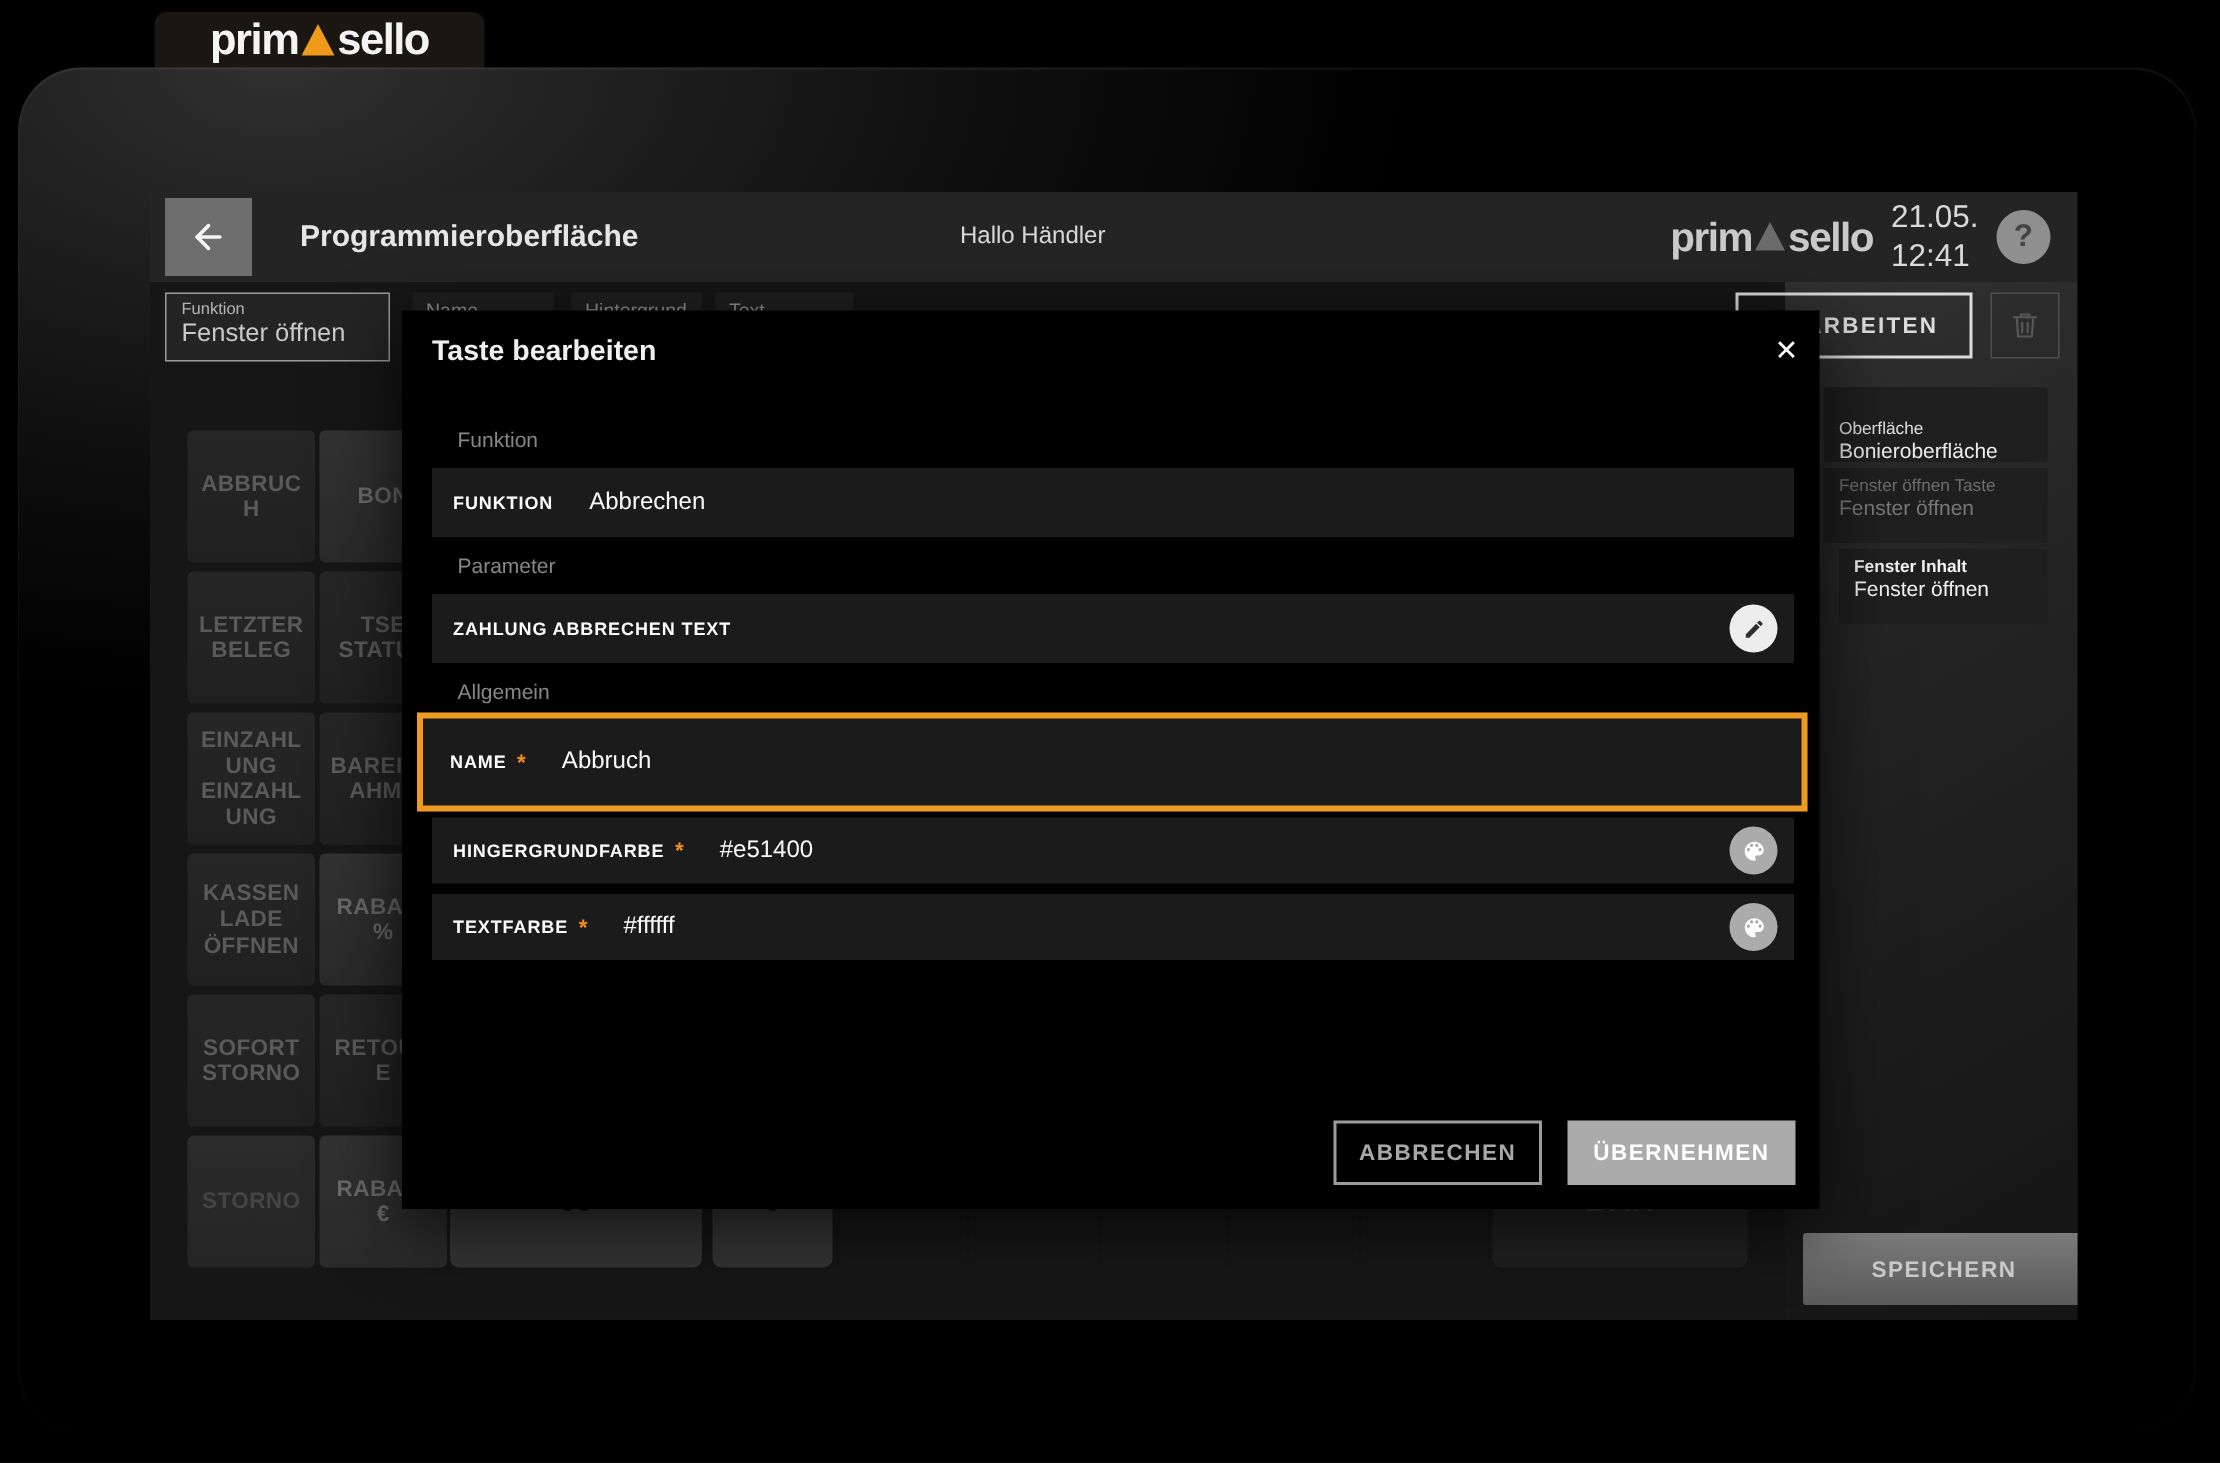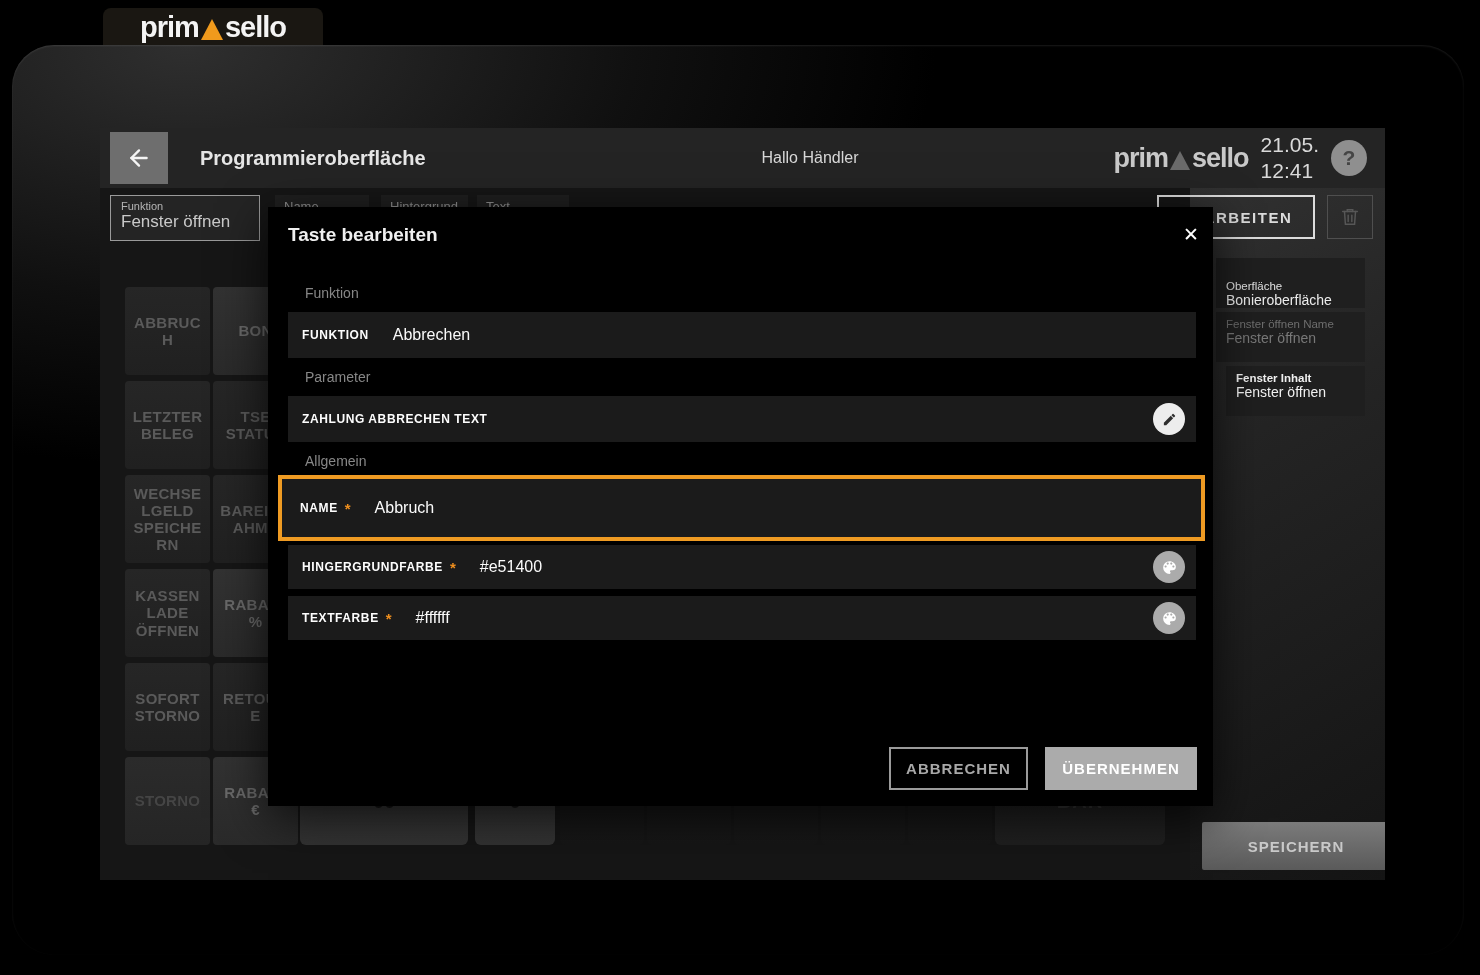--- a/index.html
+++ b/index.html
@@ -1,37 +1,37 @@
 <!DOCTYPE html>
 <html><head>
 <meta charset="utf-8">
 <style>
   * { margin:0; padding:0; box-sizing:border-box; }
   html,body { width:1480px; height:975px; background:#0e0e0e; font-family:"Liberation Sans", sans-serif; overflow:hidden; }
   #stage { position:relative; width:1480px; height:975px; background:#000; }
 
   
   .logo-tab { position:absolute; left:103px; top:8px; width:220px; height:38px; background:#1a1712; border-radius:8px 8px 0 0; display:flex; align-items:center; justify-content:center; }
-  .logo { display:flex; align-items:flex-end; font-weight:bold; letter-spacing:-1px; }
+  .logo { display:flex; align-items:center; font-weight:bold; letter-spacing:-1px; }
   .logo .p1,.logo .p3 { font-size:29px; line-height:29px; color:#f4f4f4; }
   .tri { width:0; height:0; border-left:11px solid transparent; border-right:11px solid transparent; border-bottom:21px solid #f09a1c; margin:0 2px 2px 2px; }
   .logo.gray .p1,.logo.gray .p3 { color:#c9c9c9; }
   .logo.gray .tri { border-bottom-color:#6b6b6b; }
 
   
   .bezel { position:absolute; left:12px; top:45px; width:1452px; height:910px; border-radius:42px; background:radial-gradient(ellipse 1000px 560px at 12% 0%, #2f2f2f 0%, #101010 45%, #000 75%); box-shadow:inset 0 1px 2px rgba(255,255,255,.1); }
 
   
   .screen { position:absolute; left:100px; top:128px; width:1285px; height:752px; background:#161616; overflow:hidden; }
 
   
   .app-header { position:absolute; left:0; top:0; width:100%; height:60px; background:#242424; }
   .back-btn { position:absolute; left:10px; top:4px; width:58px; height:52px; background:#6e6e6e; display:flex; align-items:center; justify-content:center; cursor:pointer; }
   .app-title { position:absolute; left:100px; top:0; height:60px; line-height:60px; font-size:20px; font-weight:600; color:#e6e6e6; }
-  .greeting { position:absolute; left:540px; top:0; width:340px; height:60px; line-height:60px; text-align:center; font-size:16px; color:#d8d8d8; }
+  .greeting { position:absolute; left:540px; top:0; width:340px; height:60px; line-height:60px; font-size:16px; color:#d8d8d8; }
   .header-right { position:absolute; right:18px; top:0; height:60px; display:flex; align-items:center; gap:12px; }
   .logo.small .p1,.logo.small .p3 { font-size:27px; line-height:27px; }
   .logo.small .tri { border-left-width:10px; border-right-width:10px; border-bottom-width:19px; }
   .datetime { font-size:21px; color:#d9d9d9; line-height:1.25; }
   .help-btn { width:36px; height:36px; border-radius:50%; background:#8f8f8f; color:#454545; font-size:21px; font-weight:bold; display:flex; align-items:center; justify-content:center; cursor:pointer; }
 
   
   .right-panel { position:absolute; left:1090px; top:60px; width:195px; height:692px; background:linear-gradient(150deg,#313131 0%,#242424 35%,#141414 100%); }
 
   
@@ -135,21 +135,21 @@
       <svg width="22" height="22" viewBox="0 0 24 24" fill="none" stroke="#575757" stroke-width="1.6" stroke-linecap="round">
           <path d="M4 6h16"></path>
           <path d="M9 6V4h6v2"></path>
           <path d="M6 6l1 14h10l1-14"></path>
           <path d="M10 10v7M14 10v7"></path>
         </svg>
     </div>
 
     <div class="key" style="left:25px; top:159px;">ABBRUCH</div>
     <div class="key" style="left:25px; top:253px;">LETZTER BELEG</div>
-    <div class="key" style="left:25px; top:347px;">WECHSELGELD SPEICHERN</div>
+    <div class="key" style="left:25px; top:347px;">EINZAHLUNG EINZAHLUNG</div>
     <div class="key" style="left:25px; top:535px;">SOFORT STORNO</div>
     <div class="key" style="left:25px; top:441px;">KASSENLADE ÖFFNEN</div>
     <div class="key dim" style="left:25px; top:629px;">STORNO</div>
 
     <div class="key lit" style="left:113px; top:159px;">BON</div>
     <div class="key" style="left:113px; top:253px;">TSE STATUS</div>
     <div class="key" style="left:113px; top:347px;">BAREINNAHME</div>
     <div class="key lit" style="left:113px; top:441px;">RABATT %</div>
     <div class="key" style="left:113px; top:535px;">RETOURE</div>
     <div class="key lit" style="left:113px; top:629px;">RABATT €</div>
@@ -161,21 +161,21 @@
     <div class="pad dark" style="left:634px; width:84px;"></div>
     <div class="pad dark" style="left:721px; width:84px;"></div>
     <div class="pad dark" style="left:808px; width:84px;"></div>
     <div class="pad bar" style="left:895px; width:170px;">BAR</div>
 
     <div class="side-item active1" style="left:1116px; top:130px;">
       <div class="lbl">Oberfläche</div>
       <div class="val">Bonieroberfläche</div>
     </div>
     <div class="side-item inactive" style="left:1116px; top:184px;">
-      <div class="lbl">Fenster öffnen Name</div>
+      <div class="lbl">Fenster öffnen Taste</div>
       <div class="val">Fenster öffnen</div>
     </div>
     <div class="side-item active2" style="left:1126px; top:238px; width:139px;">
       <div class="lbl">Fenster Inhalt</div>
       <div class="val">Fenster öffnen</div>
     </div>
 
     <button class="save-btn">SPEICHERN</button>
 
     <div class="modal">

